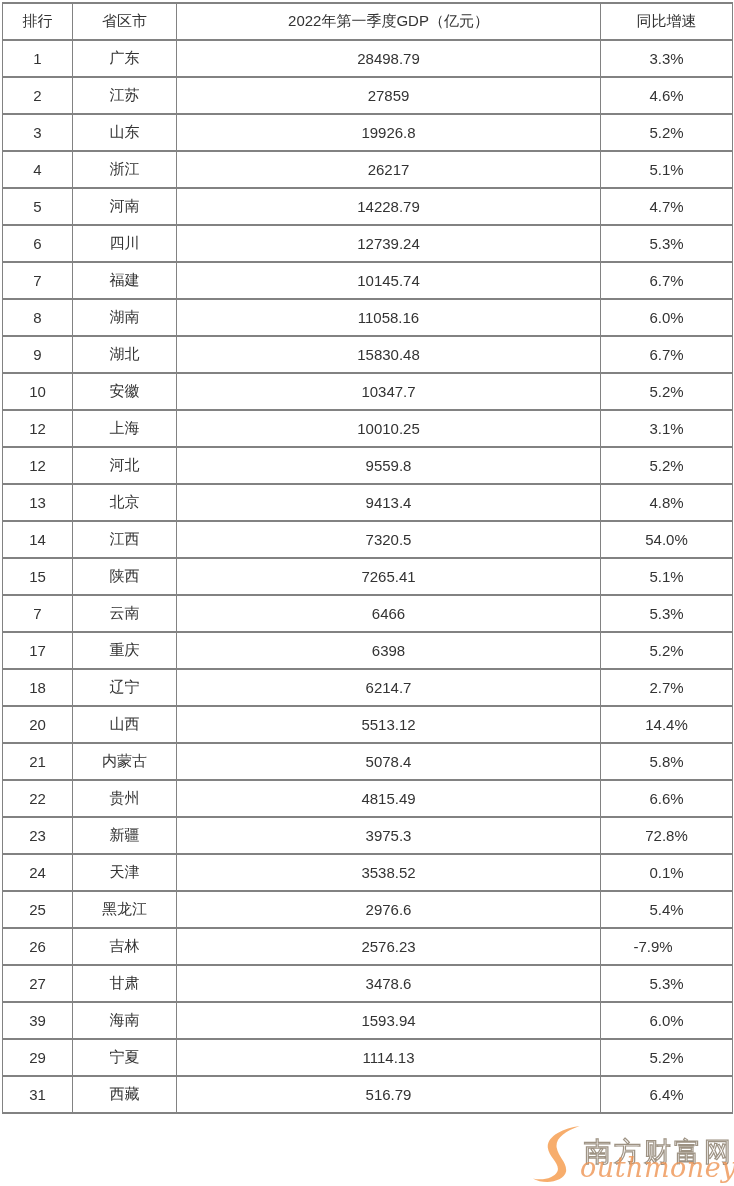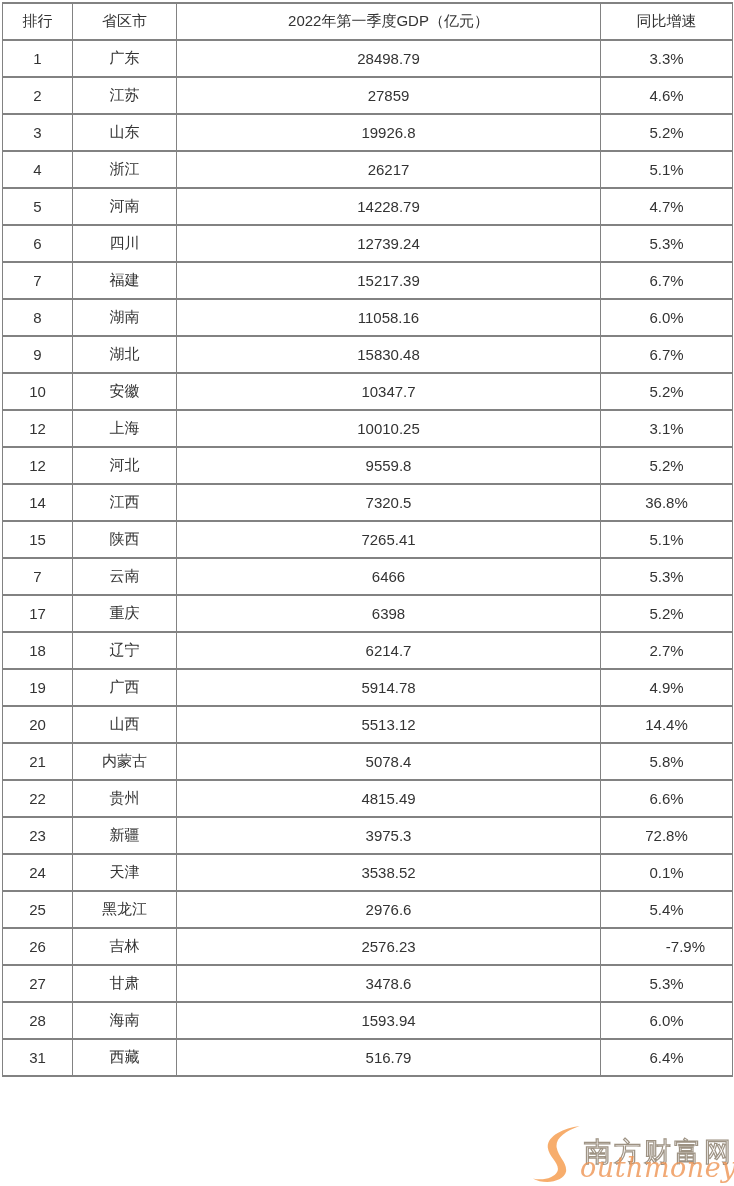--- a/index.html
+++ b/index.html
@@ -35,21 +35,20 @@
     font-weight: 400;
     color: #333333;
     padding: 0;
     overflow: hidden;
     white-space: nowrap;
   }
   .gdp-table tr {
     height: 37px;
   }
   .gdp-table td.align-right {
-    text-align: right;
     padding-right: 27px;
   }
   
   .watermark {
     position: absolute;
     left: 528px;
     top: 1118px;
     width: 206px;
     height: 68px;
     z-index: 0;
@@ -137,21 +136,21 @@
       </tr>
       <tr>
         <td>6</td>
         <td>四川</td>
         <td>12739.24</td>
         <td>5.3%</td>
       </tr>
       <tr>
         <td>7</td>
         <td>福建</td>
-        <td>15217.39</td>
+        <td>10145.74</td>
         <td>6.7%</td>
       </tr>
       <tr>
         <td>8</td>
         <td>湖南</td>
         <td>11058.16</td>
         <td>6.0%</td>
       </tr>
       <tr>
         <td>9</td>
@@ -171,24 +170,30 @@
         <td>10010.25</td>
         <td>3.1%</td>
       </tr>
       <tr>
         <td>12</td>
         <td>河北</td>
         <td>9559.8</td>
         <td>5.2%</td>
       </tr>
       <tr>
+        <td>13</td>
+        <td>北京</td>
+        <td>9413.4</td>
+        <td>4.8%</td>
+      </tr>
+      <tr>
         <td>14</td>
         <td>江西</td>
         <td>7320.5</td>
-        <td>36.8%</td>
+        <td>54.0%</td>
       </tr>
       <tr>
         <td>15</td>
         <td>陕西</td>
         <td>7265.41</td>
         <td>5.1%</td>
       </tr>
       <tr>
         <td>7</td>
         <td>云南</td>
@@ -201,26 +206,20 @@
         <td>6398</td>
         <td>5.2%</td>
       </tr>
       <tr>
         <td>18</td>
         <td>辽宁</td>
         <td>6214.7</td>
         <td>2.7%</td>
       </tr>
       <tr>
-        <td>19</td>
-        <td>广西</td>
-        <td>5914.78</td>
-        <td>4.9%</td>
-      </tr>
-      <tr>
         <td>20</td>
         <td>山西</td>
         <td>5513.12</td>
         <td>14.4%</td>
       </tr>
       <tr>
         <td>21</td>
         <td>内蒙古</td>
         <td>5078.4</td>
         <td>5.8%</td>
@@ -255,24 +254,30 @@
         <td>2576.23</td>
         <td class="align-right">-7.9%</td>
       </tr>
       <tr>
         <td>27</td>
         <td>甘肃</td>
         <td>3478.6</td>
         <td>5.3%</td>
       </tr>
       <tr>
-        <td>28</td>
+        <td>39</td>
         <td>海南</td>
         <td>1593.94</td>
         <td>6.0%</td>
+      </tr>
+      <tr>
+        <td>29</td>
+        <td>宁夏</td>
+        <td>1114.13</td>
+        <td>5.2%</td>
       </tr>
       <tr>
         <td>31</td>
         <td>西藏</td>
         <td>516.79</td>
         <td>6.4%</td>
       </tr>
     </tbody>
 </table>
 

